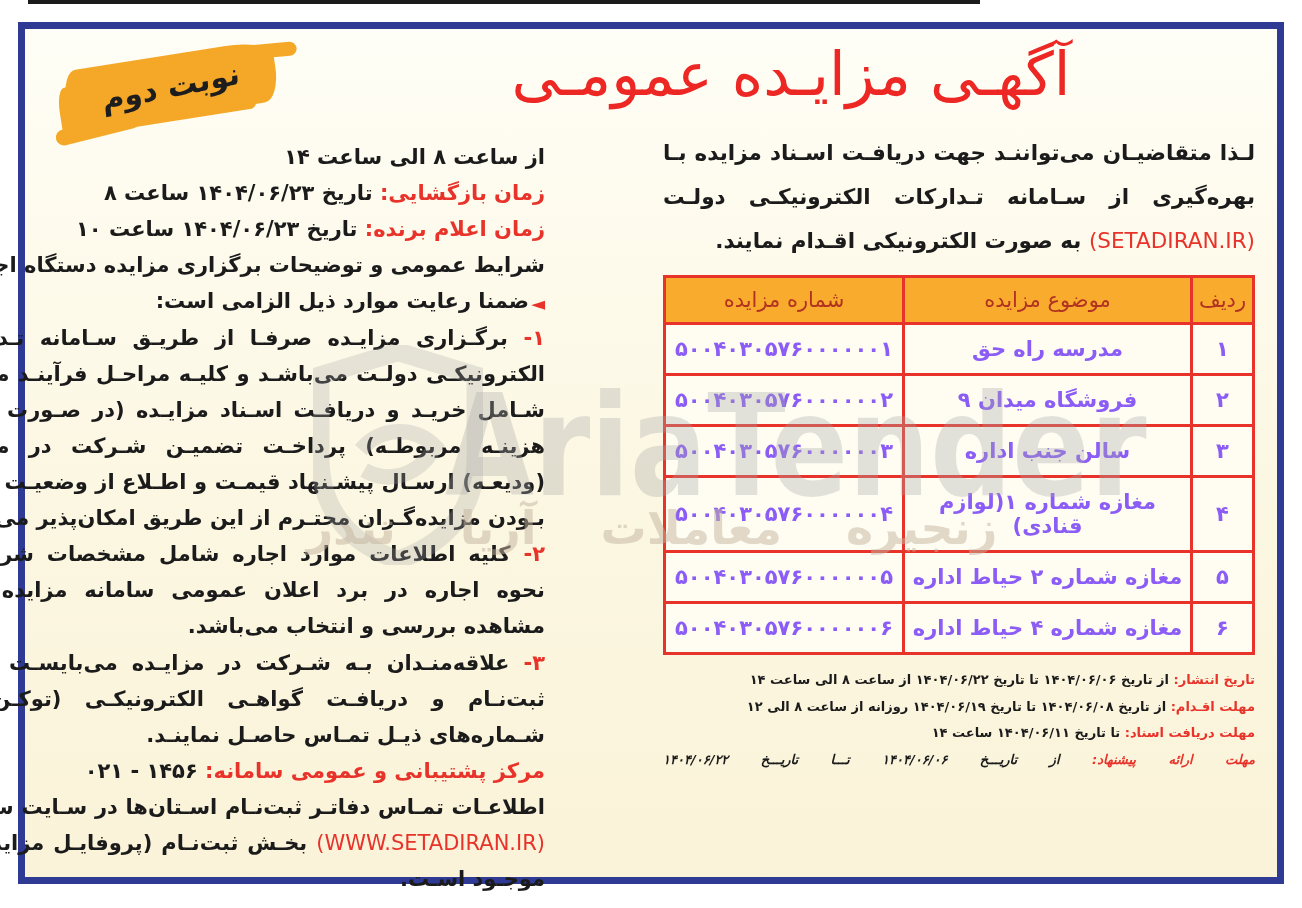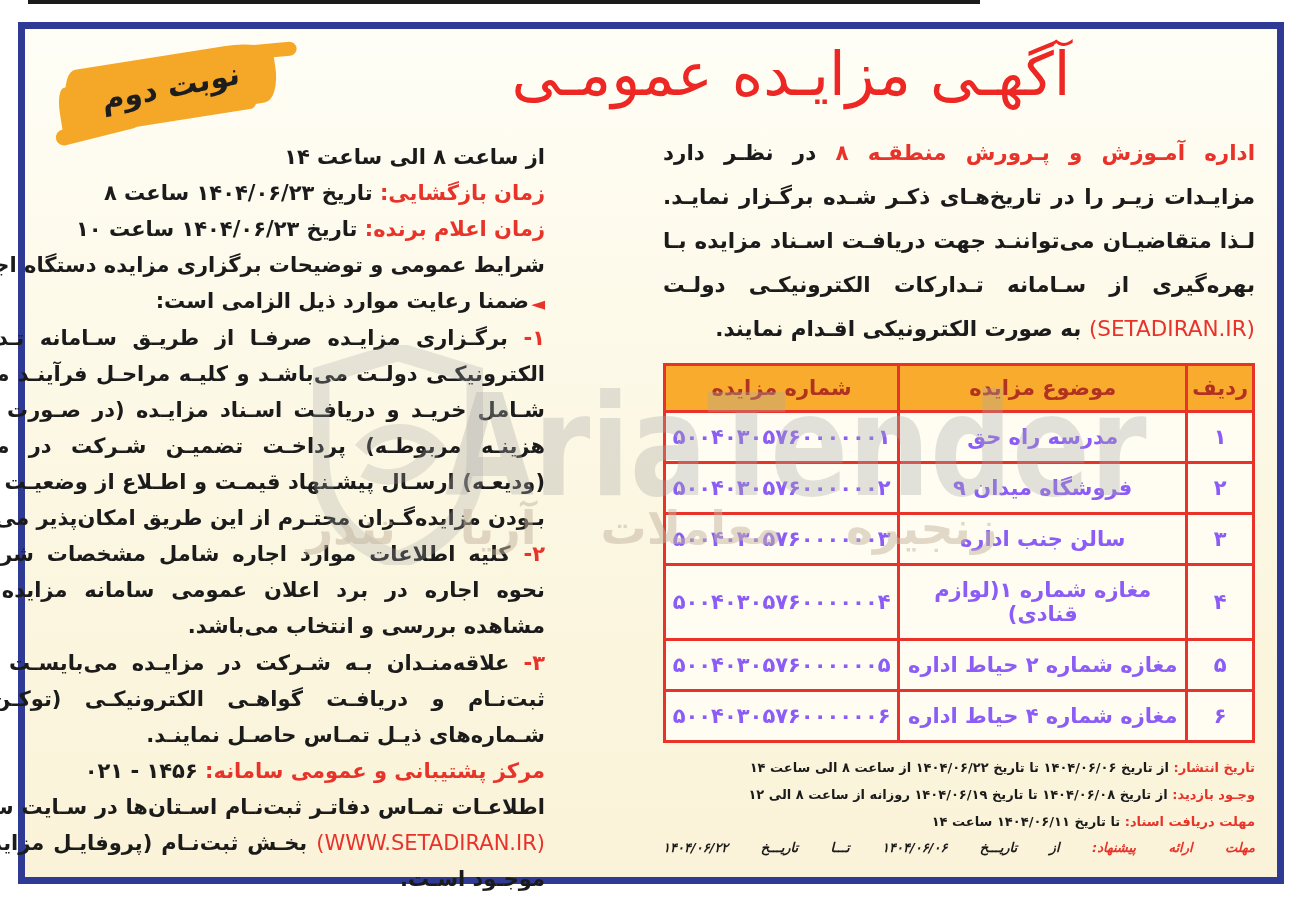--- a/index.html
+++ b/index.html
@@ -44,21 +44,21 @@
   .intro { margin:0; font-size:21.5px; font-weight:bold; color:#1b1b1b; line-height:2.05; text-align:justify; }
   .intro.stretch { text-align-last:justify; }
   .red  { color:#e8332a; }
   .site { color:#e8332a; font-weight:normal; }
 
   table.auction {
     width:100%; border-collapse:collapse; margin-top:12px;
     direction:rtl;
   }
   table.auction th {
-    background:#f8ab2d; color:#b23222; font-size:21px; font-weight:bold;
+    background:#f8ab2d; color:#b23222; font-size:21px; font-weight:normal;
     border:3px solid #e8332a; padding:10px 4px;
   }
   table.auction td {
     background:#fffdf2; color:#8b5cf6; font-size:21px; font-weight:bold;
     border:3px solid #e8332a; padding:12px 4px; text-align:center;
   }
   .c-no  { width:62px;text-align:center; }
   .c-sub { width:288px; }
 
   ul.deadlines { list-style:none; margin:12px 0 0; padding:0; font-size:13px; font-weight:bold; color:#1b1b1b; line-height:2.05; }
@@ -96,24 +96,20 @@
 
     <div class="badge">
       <span>نوبت دوم</span>
     </div>
 
     <h1 class="title">آگهـی مزایـده عمومـی</h1>
 
     <div class="cols">
 
       <section class="col-right">
-        <p class="intro stretch">
-          <span class="red">اداره آمـوزش و پـرورش منطقـه ۸</span>
-          <span>در نظـر دارد مزایـدات زیـر را در تاریخ‌هـای ذکـر شـده برگـزار نمایـد.</span>
-        </p>
         <p class="intro">
           <span>لـذا متقاضیـان می‌تواننـد جهت دریافـت اسـناد مزایده بـا بهره‌گیری از سـامانه تـدارکات الکترونیکـی دولـت</span>
           <span class="site" dir="ltr">(SETADIRAN.IR)</span>
           <span>به صورت الکترونیکی اقـدام نمایند.</span>
         </p>
 
         <table class="auction">
           <thead>
             <tr>
               <th class="c-no">ردیف</th>
@@ -154,21 +150,21 @@
             </tr>
           </tbody>
         </table>
 
         <ul class="deadlines">
           <li>
             <span class="red">تاریخ انتشار:</span>
             <span>از تاریخ ۱۴۰۴/۰۶/۰۶ تا تاریخ ۱۴۰۴/۰۶/۲۲ از ساعت ۸ الی ساعت ۱۴</span>
           </li>
           <li>
-            <span class="red">وجـود بازدید:</span>
+            <span class="red">مهلت اقـدام:</span>
             <span>از تاریخ ۱۴۰۴/۰۶/۰۸ تا تاریخ ۱۴۰۴/۰۶/۱۹ روزانه از ساعت ۸ الی ۱۲</span>
           </li>
           <li>
             <span class="red">مهلت دریافت اسناد:</span>
             <span>تا تاریخ ۱۴۰۴/۰۶/۱۱ ساعت ۱۴</span>
           </li>
           <li>
             <span class="red">مهلت ارائه پیشنهاد:</span>
             <span>از تاریـــخ ۱۴۰۴/۰۶/۰۶ تـــا تاریـــخ ۱۴۰۴/۰۶/۲۲</span>
           </li>

